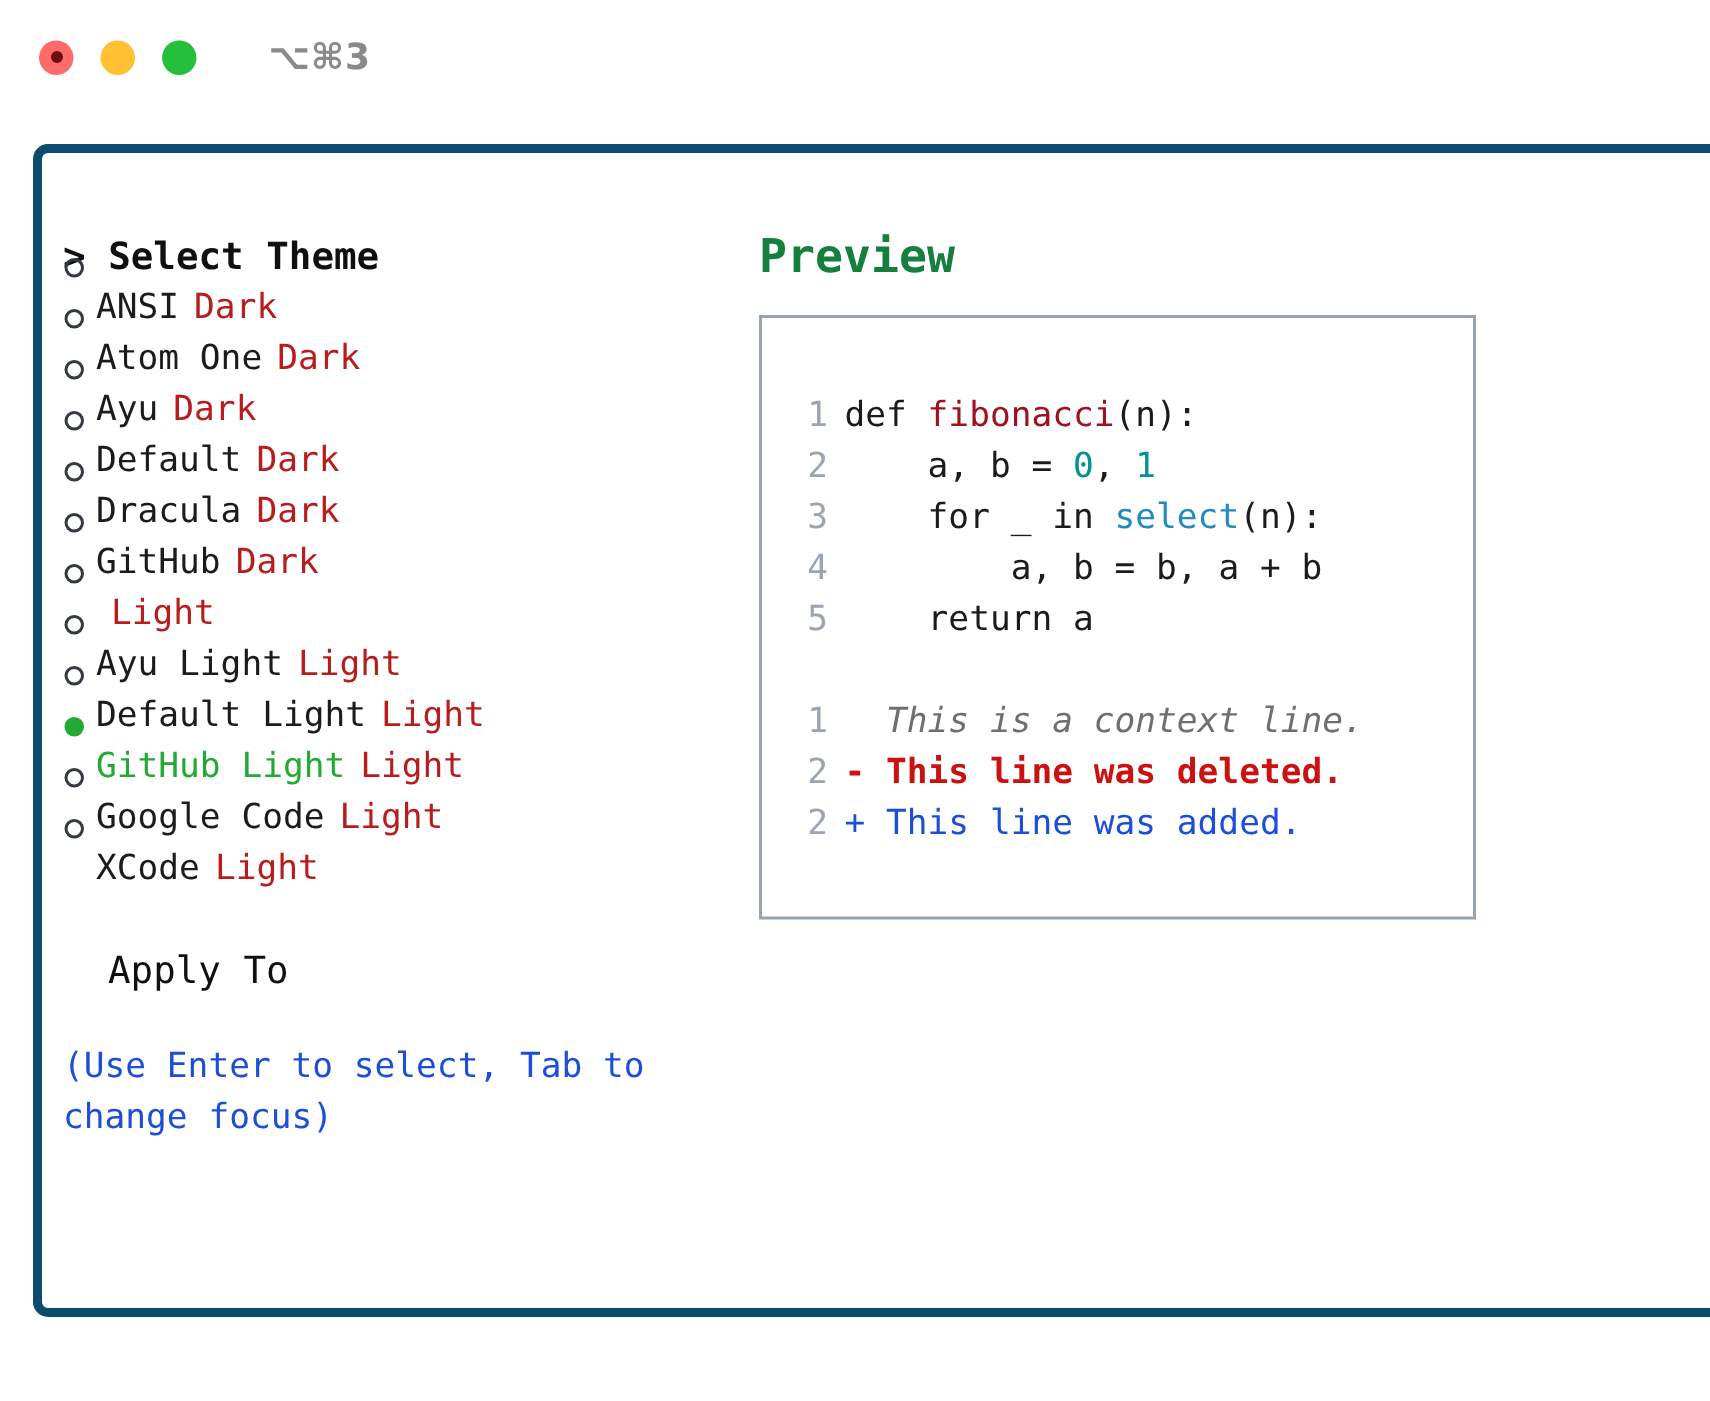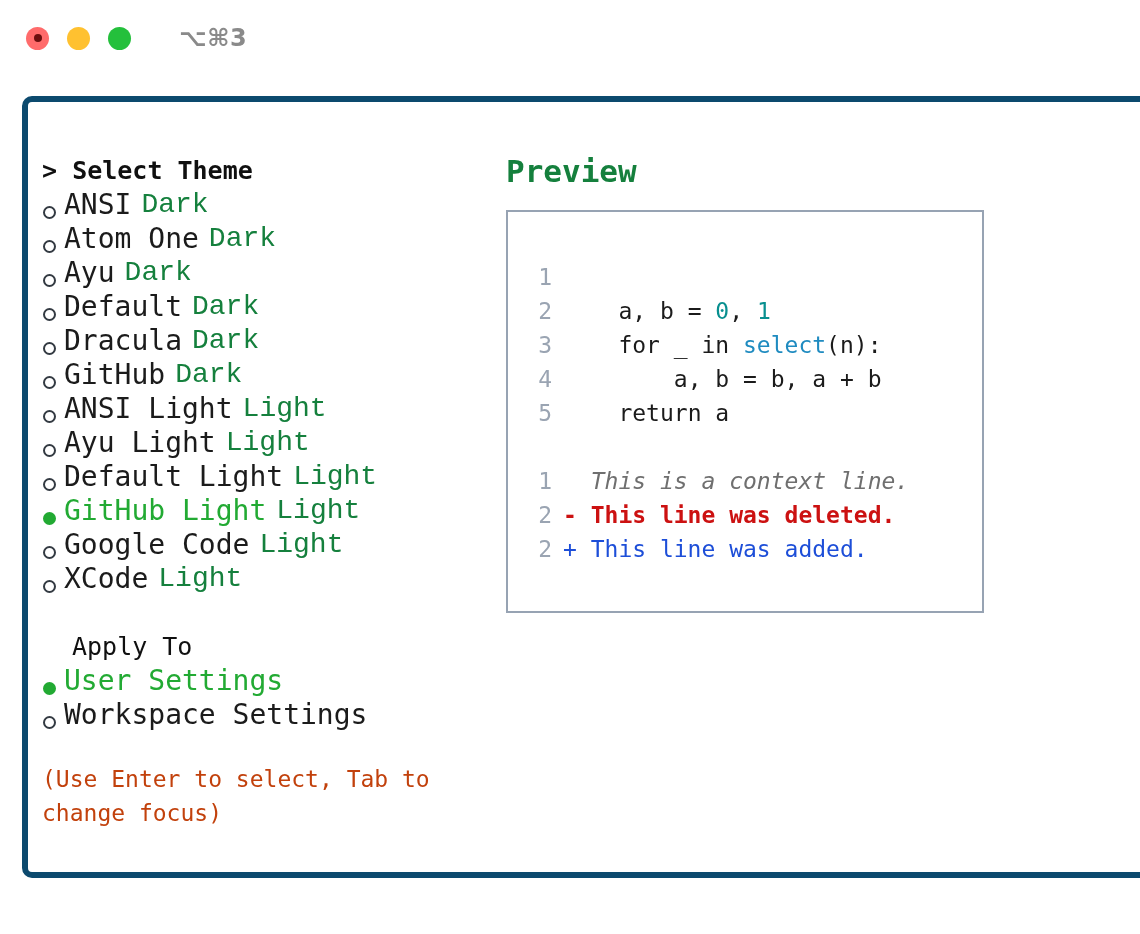--- a/index.html
+++ b/index.html
@@ -116,23 +116,23 @@
     font-size: 25px;
     font-weight: 700;
     color: #101010;
     line-height: 34px;
     white-space: pre;
   }
   .section-head .caret { display: inline; }
 
   .opt {
     display: flex;
-    align-items: flex-end;
-    line-height: 34px;
-    font-size: 28px;
+    align-items: flex-start;
+    line-height: 34px;
+    font-size: 23px;
     white-space: pre;
   }
   .bullet {
     display: inline-block;
     width: 22px;
     flex: 0 0 22px;
     position: relative;
     color: #1b1b1b;
   }
   .bullet .ring {
@@ -146,38 +146,37 @@
     box-sizing: border-box;
     background: transparent;
   }
   .bullet.sel .ring {
     border-color: #22aa33;
     background: #22aa33;
   }
   .opt-label { color: #1b1b1b; }
   .opt.sel .opt-label { color: #22aa33; }
   .opt-tag {
-    color: #15803d;
+    color: #b91c1c;
     margin-left: 10px;
-    font-family: Liberation Mono, monospace;
   }
 
   .applyto-head {
     font-size: 25px;
     color: #101010;
     line-height: 34px;
     padding-left: 30px;
     white-space: pre;
   }
 
   .spacer-sm { height: 34px; }
   .spacer-md { height: 30px; }
 
   .hint {
-    color: #c2410c;
+    color: #1d4ed8;
     font-size: 23px;
     line-height: 34px;
     width: 400px;
     white-space: pre-wrap;
   }
 
   
   .preview-head {
     font-size: 31px;
     font-weight: 700;
@@ -242,48 +241,44 @@
 
           <div class="section-head"><span class="caret">&gt;</span><span> </span><span>Select Theme</span></div>
 
           <div id="theme-items">
               <div class="opt"><span class="bullet"><span class="ring"></span></span><span class="opt-label">ANSI</span><span class="opt-tag">Dark</span></div>
               <div class="opt"><span class="bullet"><span class="ring"></span></span><span class="opt-label">Atom One</span><span class="opt-tag">Dark</span></div>
               <div class="opt"><span class="bullet"><span class="ring"></span></span><span class="opt-label">Ayu</span><span class="opt-tag">Dark</span></div>
               <div class="opt"><span class="bullet"><span class="ring"></span></span><span class="opt-label">Default</span><span class="opt-tag">Dark</span></div>
               <div class="opt"><span class="bullet"><span class="ring"></span></span><span class="opt-label">Dracula</span><span class="opt-tag">Dark</span></div>
               <div class="opt"><span class="bullet"><span class="ring"></span></span><span class="opt-label">GitHub</span><span class="opt-tag">Dark</span></div>
-              <div class="opt"><span class="bullet"><span class="ring"></span></span><span class="opt-label">ANSI Light</span><span class="opt-tag">Light</span></div>
+              <div class="opt"><span class="bullet"><span class="ring"></span></span><span class="opt-tag">Light</span></div>
               <div class="opt"><span class="bullet"><span class="ring"></span></span><span class="opt-label">Ayu Light</span><span class="opt-tag">Light</span></div>
               <div class="opt"><span class="bullet"><span class="ring"></span></span><span class="opt-label">Default Light</span><span class="opt-tag">Light</span></div>
               <div class="opt sel"><span class="bullet sel"><span class="ring"></span></span><span class="opt-label">GitHub Light</span><span class="opt-tag">Light</span></div>
               <div class="opt"><span class="bullet"><span class="ring"></span></span><span class="opt-label">Google Code</span><span class="opt-tag">Light</span></div>
               <div class="opt"><span class="bullet"><span class="ring"></span></span><span class="opt-label">XCode</span><span class="opt-tag">Light</span></div>
             </div>
 
           <div class="spacer-sm"></div>
 
           <div class="applyto-head">Apply To</div>
 
-          <div id="apply-items">
-              <div class="opt sel"><span class="bullet sel"><span class="ring"></span></span><span class="opt-label">User Settings</span></div>
-              <div class="opt"><span class="bullet"><span class="ring"></span></span><span class="opt-label">Workspace Settings</span></div>
-            </div>
 
           <div class="spacer-md"></div>
 
           <div class="hint">(Use Enter to select, Tab to change focus)</div>
         </div>
 
         <div class="col-right">
           <div class="preview-head">Preview</div>
 
           <div class="preview-box">
             <div id="code-block">
-                <div class="code-line"><span class="lineno">1</span></div>
+                <div class="code-line"><span class="lineno">1</span><span><span class="code-text"></span><span class="code-text">def </span><span class="tok-fn">fibonacci</span><span class="code-text">(n):</span></span></div>
                 <div class="code-line"><span class="lineno">2</span><span><span class="code-text">    </span><span class="code-text">a, b = </span><span class="tok-num">0</span><span class="code-text">, </span><span class="tok-num">1</span></span></div>
                 <div class="code-line"><span class="lineno">3</span><span><span class="code-text">    </span><span class="code-text">for _ in </span><span class="tok-call">select</span><span class="code-text">(n):</span></span></div>
                 <div class="code-line"><span class="lineno">4</span><span><span class="code-text">        </span><span class="code-text">a, b = b, a + b</span></span></div>
                 <div class="code-line"><span class="lineno">5</span><span><span class="code-text">    </span><span class="code-text">return a</span></span></div>
               </div>
             <div class="diff-gap"></div>
             <div id="diff-block">
                 <div class="code-line"><span class="lineno">1</span><span class="diff-ctx">  This is a context line.</span></div>
                 <div class="code-line"><span class="lineno">2</span><span class="diff-del">- This line was deleted.</span></div>
                 <div class="code-line"><span class="lineno">2</span><span class="diff-add">+ This line was added.</span></div>

